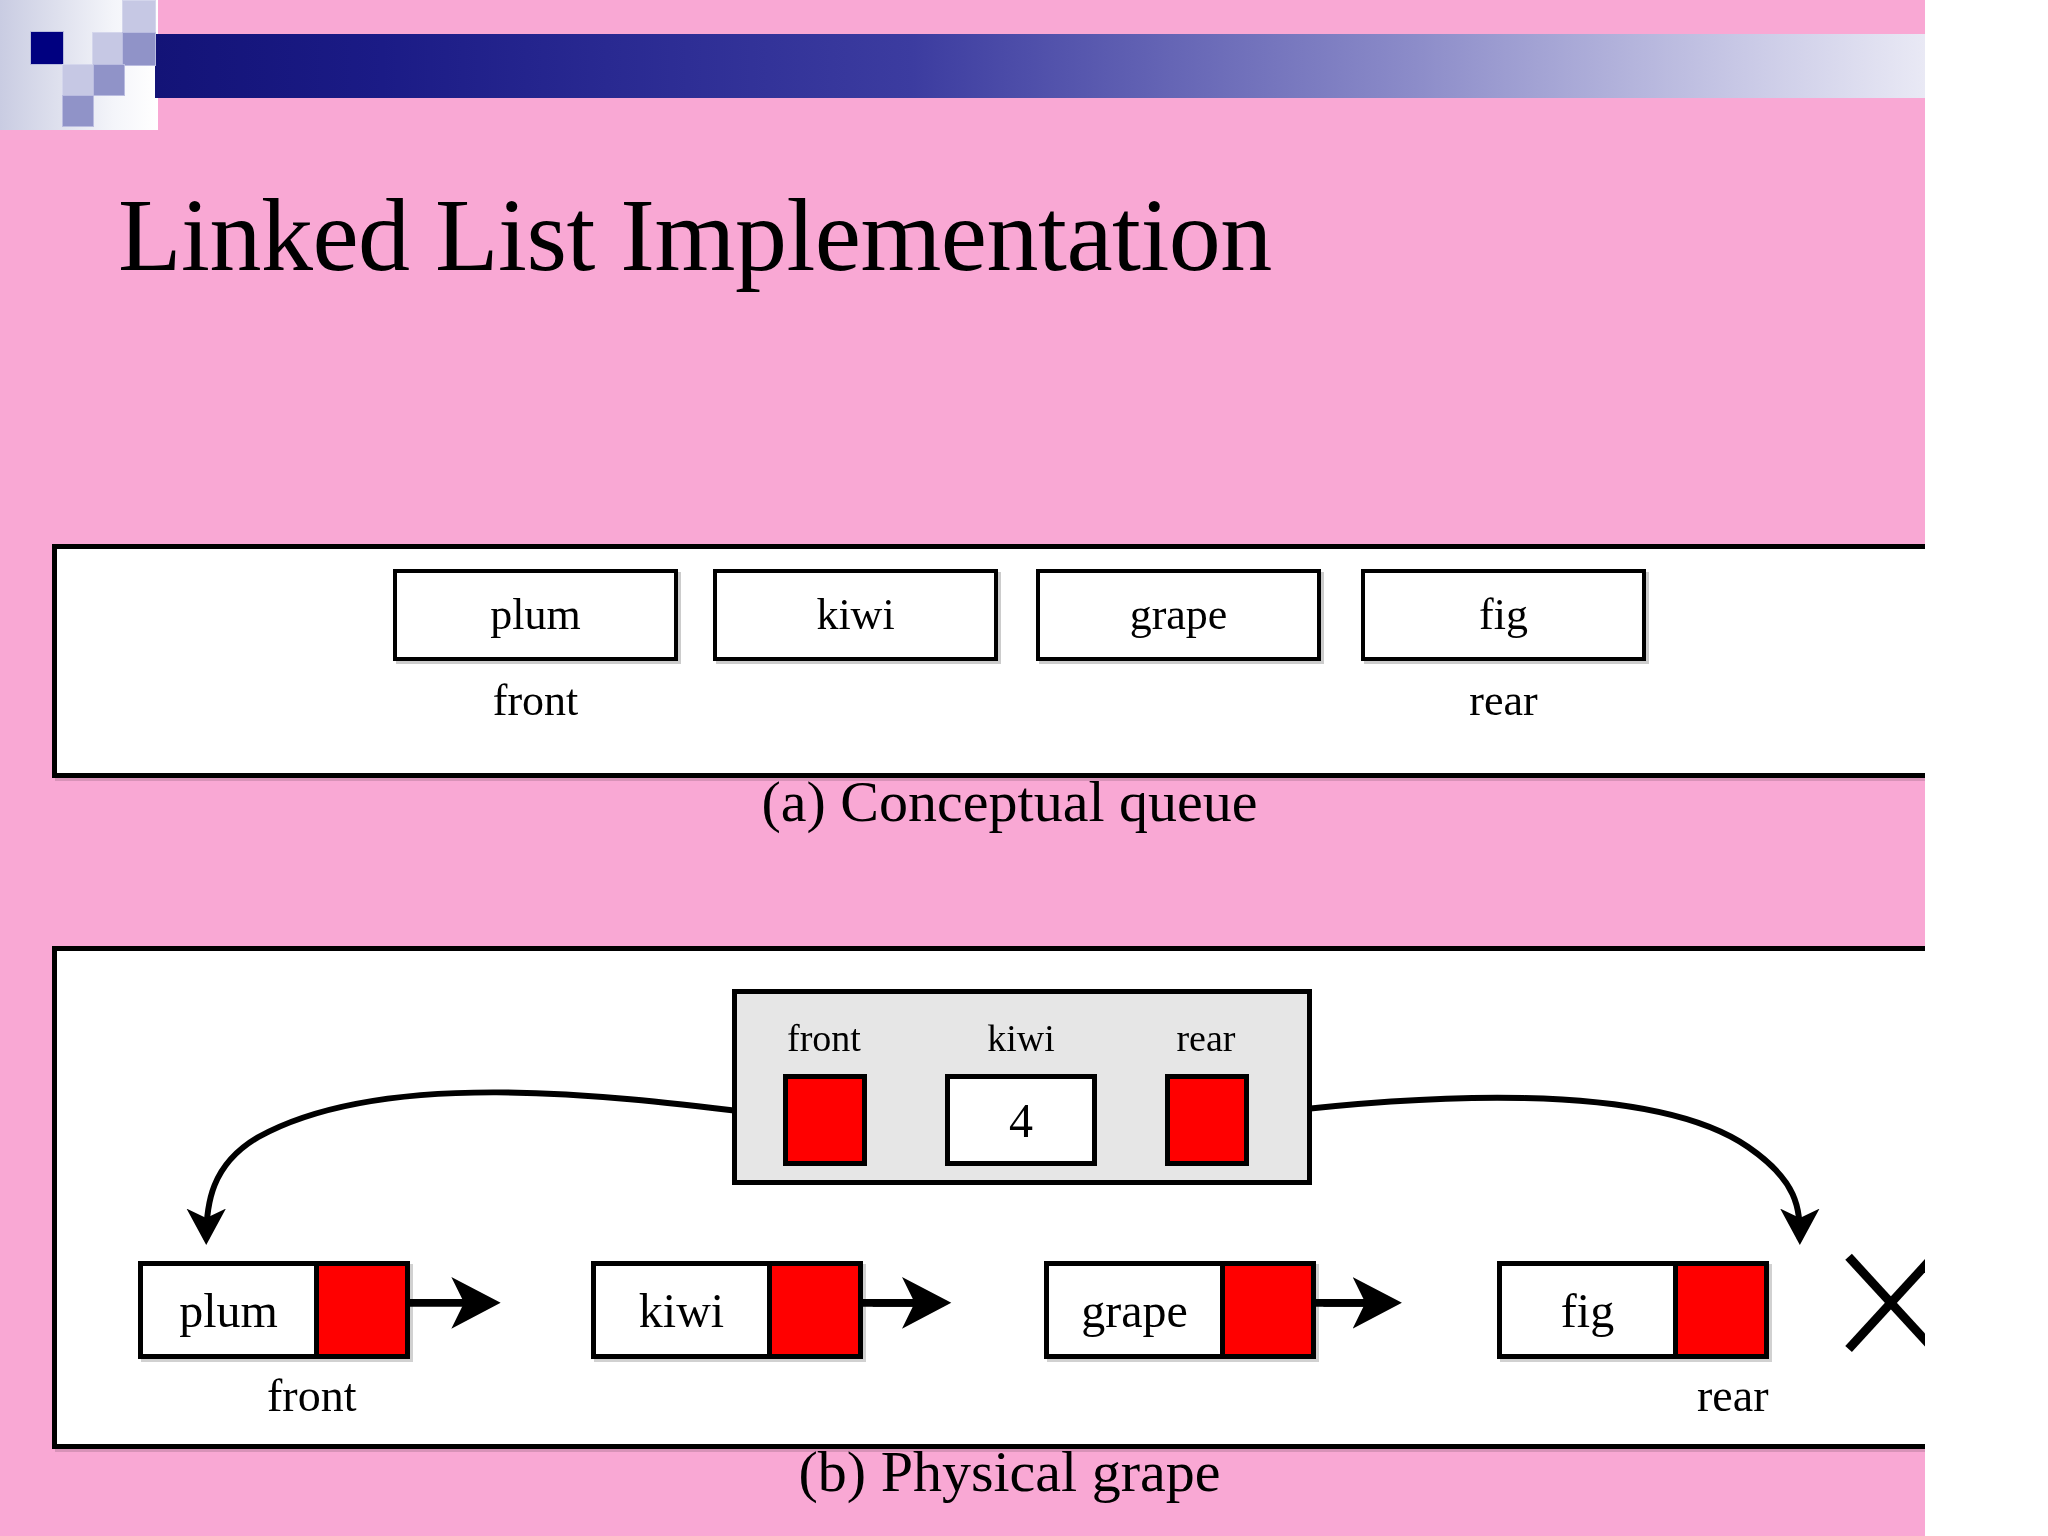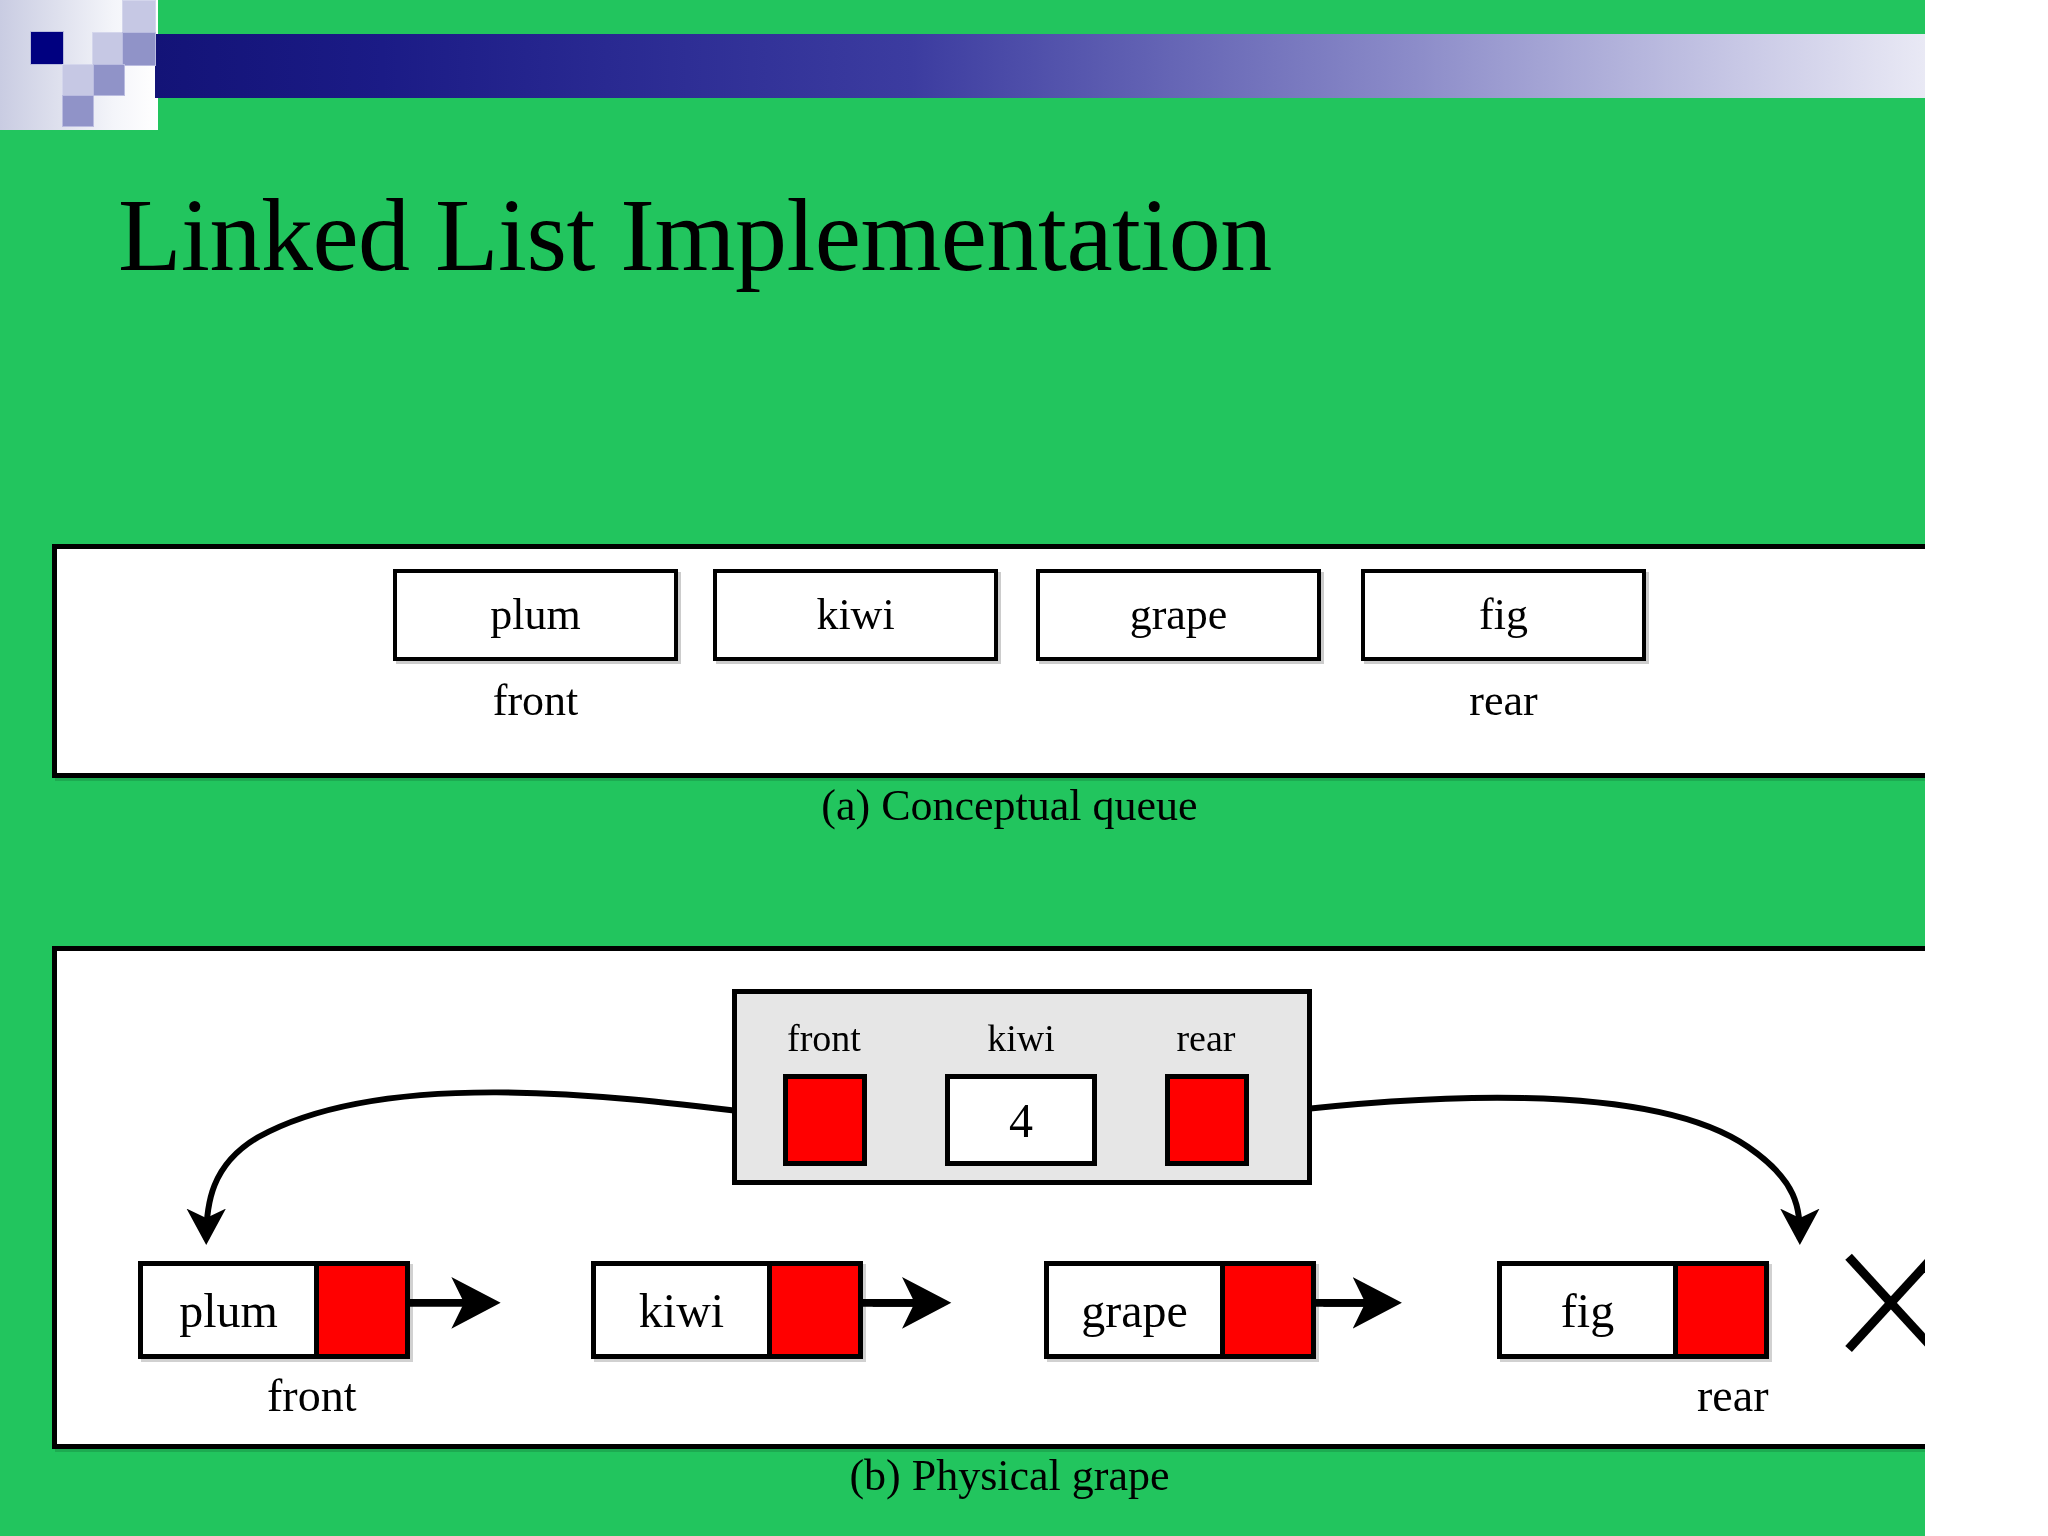--- a/index.html
+++ b/index.html
@@ -9,21 +9,21 @@
     background: #ffffff;
   }
   body {
     font-family: "Liberation Serif", "DejaVu Serif", serif;
     color: #000000;
   }
   #slide {
     position: relative;
     width: 1925px;
     height: 1536px;
-    background: #22c55e;
+    background: #f9a8d4;
     overflow: hidden;
   }
 
   
   #header-band {
     position: absolute;
     left: 0; top: 0;
     width: 2048px;
     height: 130px;
     pointer-events: none;
@@ -80,24 +80,23 @@
     position: absolute;
     box-sizing: border-box;
     border: 5px solid #000000;
     background: #ffffff;
     box-shadow: 3px 3px 0 0 rgba(0,0,0,0.13);
     margin-top: 32px;
   }
   .caption {
     position: absolute;
     text-align: center;
-    font-size: 44px;
-    white-space: nowrap;
-    color: #000000;
-    margin-top: 12px;
+    font-size: 58px;
+    white-space: nowrap;
+    color: #000000;
   }
 
   
   #fig-a {
     left: 52px;
     top: 512px;
     width: 1915px;
     height: 234px;
   }
   .cq-box {

